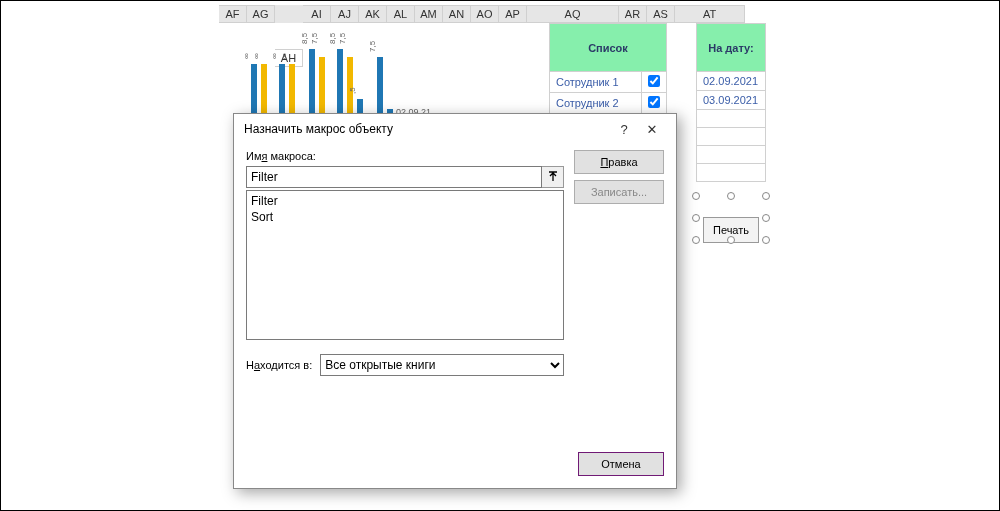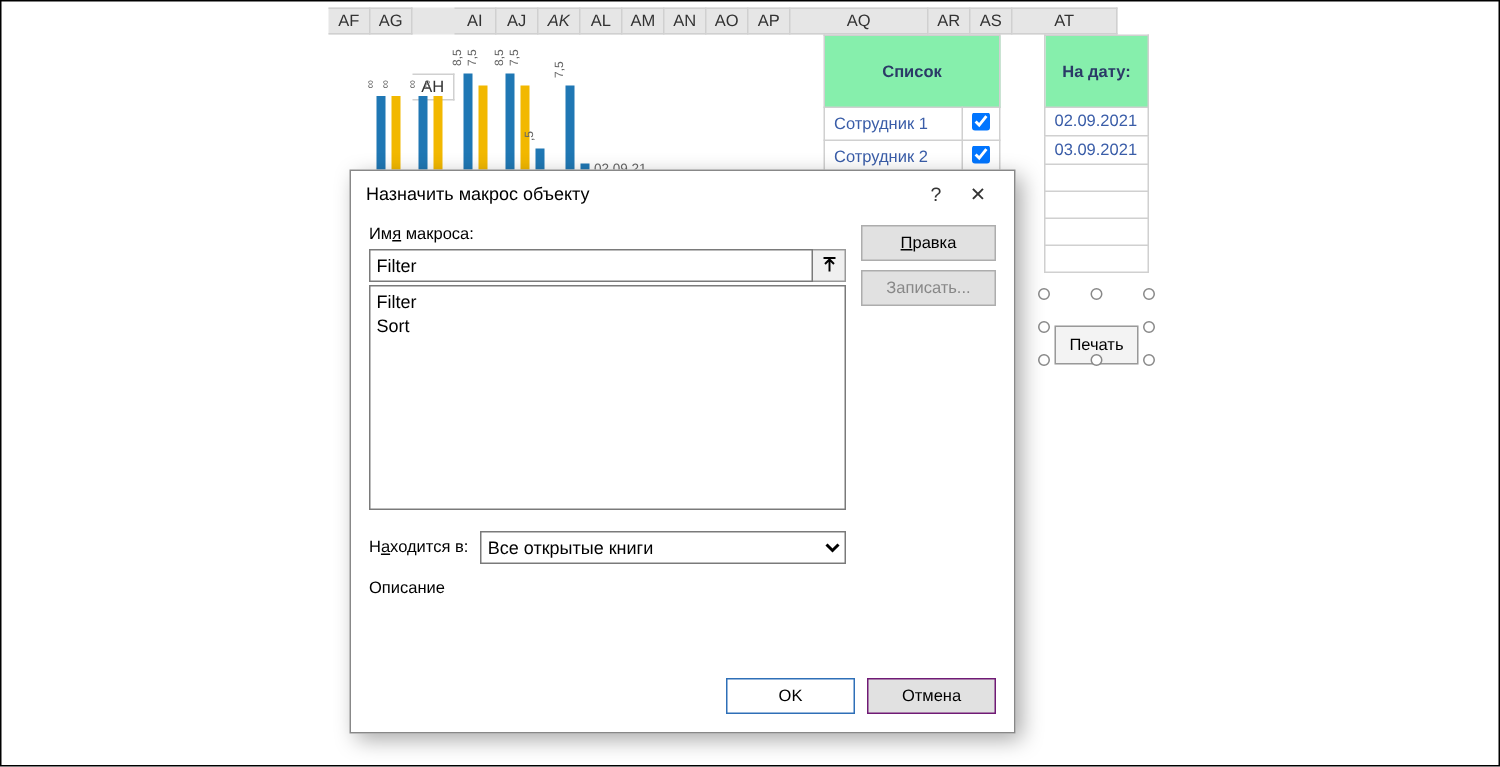--- a/index.html
+++ b/index.html
@@ -58,21 +58,21 @@
 </style>
 </head>
 <body>
 
 <div class="col-headers" id="colhdr">
     <span style="width: 28px;">AF</span>
     <span style="width: 28px;">AG</span>
     <span style="width: 28px; margin-top: 44px;">AH</span>
     <span style="width: 28px;">AI</span>
     <span style="width: 28px;">AJ</span>
-    <span style="width: 28px; font-style: italic;">AK</span>
+    <span style="width: 28px;">AK</span>
     <span style="width: 28px;">AL</span>
     <span style="width: 28px;">AM</span>
     <span style="width: 28px;">AN</span>
     <span style="width: 28px;">AO</span>
     <span style="width: 28px;">AP</span>
     <span style="width: 92px;">AQ</span>
     <span style="width: 28px;">AR</span>
     <span style="width: 28px;">AS</span>
     <span style="width: 70px;">AT</span>
   </div>
@@ -208,24 +208,22 @@
       <div class="list" id="macrolist">
           <div>Filter</div>
           <div>Sort</div>
         </div>
       <div class="loc-row">
         <span>Н<u class="mn">а</u>ходится в:</span>
         <select>
           <option>Все открытые книги</option>
         </select>
       </div>
-      <div class="desc">Описание</div>
     </div>
     <div class="dlg-right">
       <button><u class="mn">П</u>равка</button>
       <button class="disabled">Записать...</button>
     </div>
   </div>
   <div class="dlg-foot">
-    <button class="primary">OK</button>
     <button>Отмена</button>
   </div>
 </div>
 
 </body></html>

